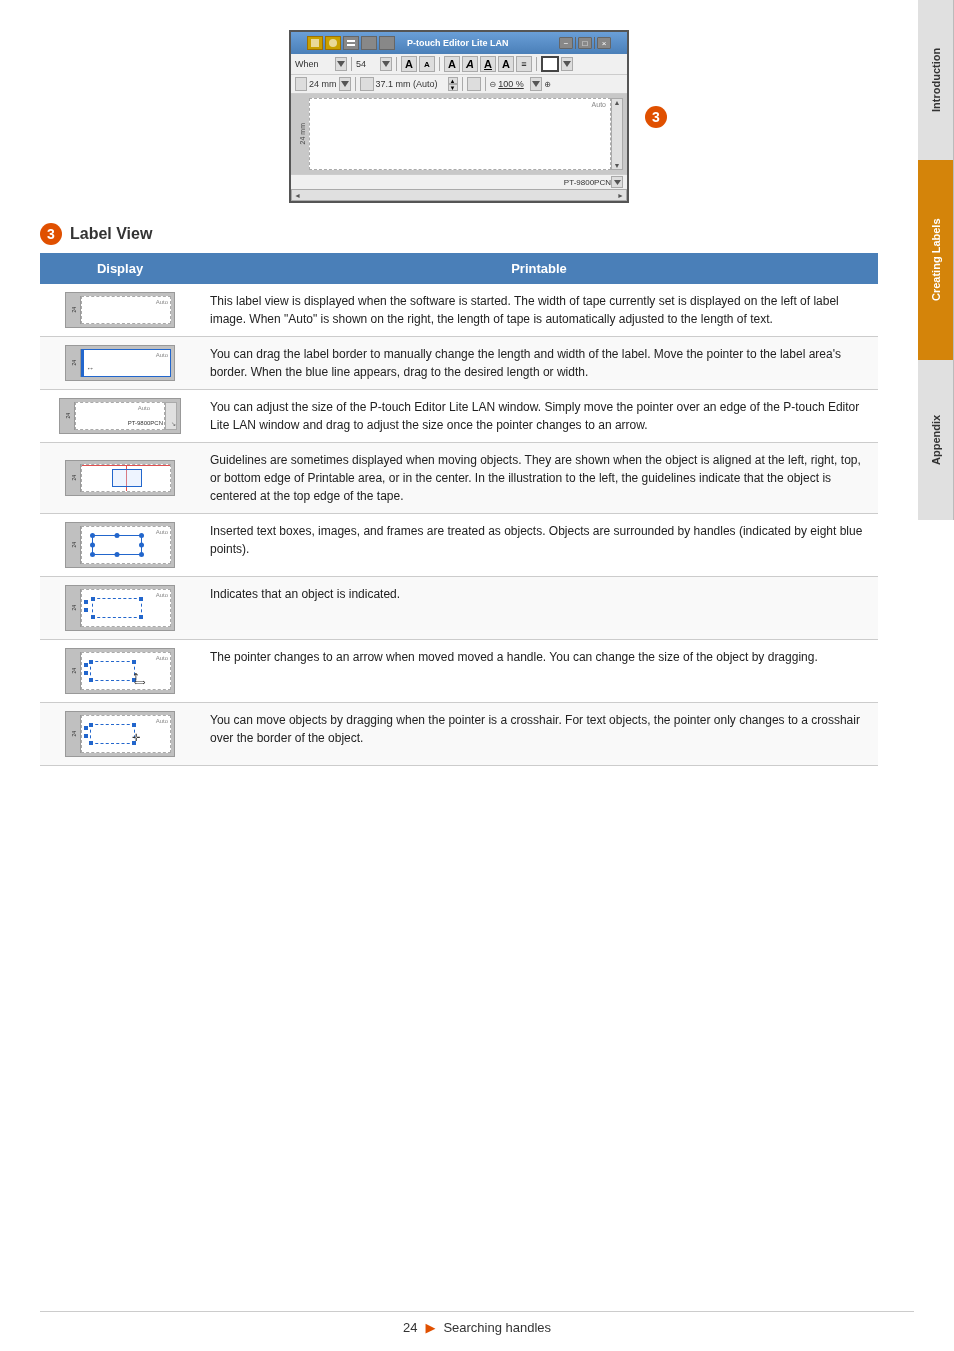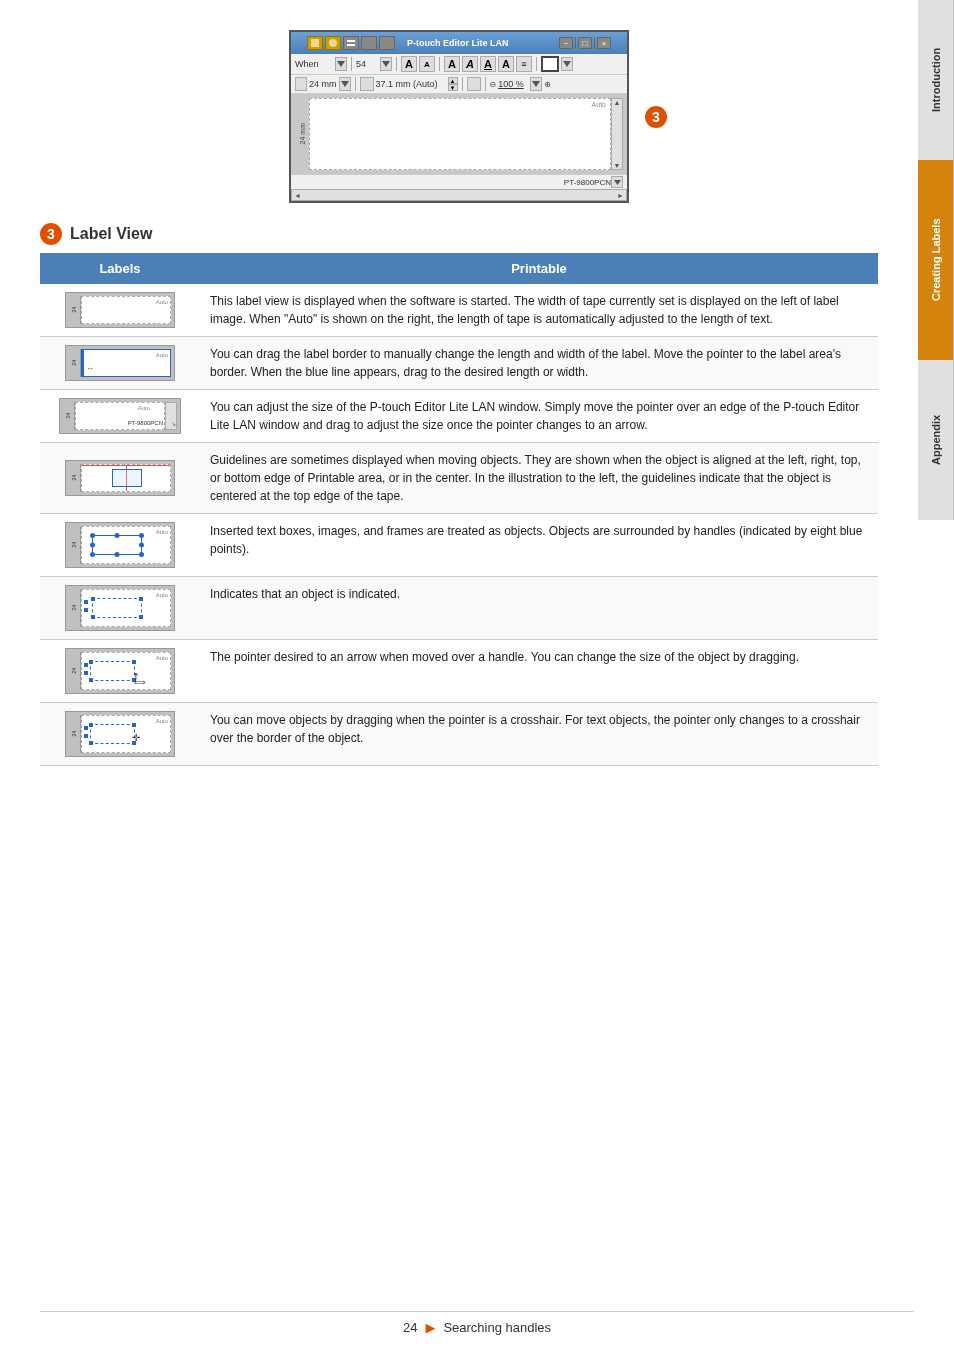--- a/index.html
+++ b/index.html
@@ -397,21 +397,21 @@
   <div class="section-header">
     <div style="width:22px;height:22px;background:#e05000;border-radius:50%;display:flex;align-items:center;justify-content:center;color:#fff;font-weight:bold;font-size:14px;margin-right:8px;">
       <span>3</span>
     </div>
     <span class="section-title">Label View</span>
   </div>
 
   <table class="label-table">
     <thead>
       <tr>
-        <th>Labels</th>
+        <th>Display</th>
         <th>Printable</th>
       </tr>
     </thead>
     <tbody>
 
       <tr>
         <td>
           <div style="background:#c0c0c0;padding:3px;display:inline-block;border:1px solid #999;">
             <div style="display:flex;align-items:stretch;">
               <div style="background:#c0c0c0;width:12px;display:flex;align-items:center;justify-content:center;border-right:1px solid #999;">
@@ -573,21 +573,21 @@
 
                 <div style="position:absolute;left:52px;top:24px;font-size:8px;color:#333;">⟺</div>
 
                 <div style="position:absolute;left:2px;top:10px;width:4px;height:4px;background:#2266cc;"></div>
                 <div style="position:absolute;left:2px;top:18px;width:4px;height:4px;background:#2266cc;"></div>
               </div>
             </div>
           </div>
         </td>
         <td>
-          <span>The pointer desired to an arrow when moved over a handle. You can change the size of the object by dragging.</span>
+          <span>The pointer changes to an arrow when moved moved a handle. You can change the size of the object by dragging.</span>
         </td>
       </tr>
 
       <tr>
         <td>
           <div style="background:#c0c0c0;padding:3px;display:inline-block;border:1px solid #999;">
             <div style="display:flex;align-items:stretch;">
               <div style="background:#c0c0c0;width:12px;display:flex;align-items:center;justify-content:center;border-right:1px solid #999;">
                 <div style="writing-mode:vertical-rl;transform:rotate(180deg);font-size:5px;color:#333;">24</div>
               </div>

